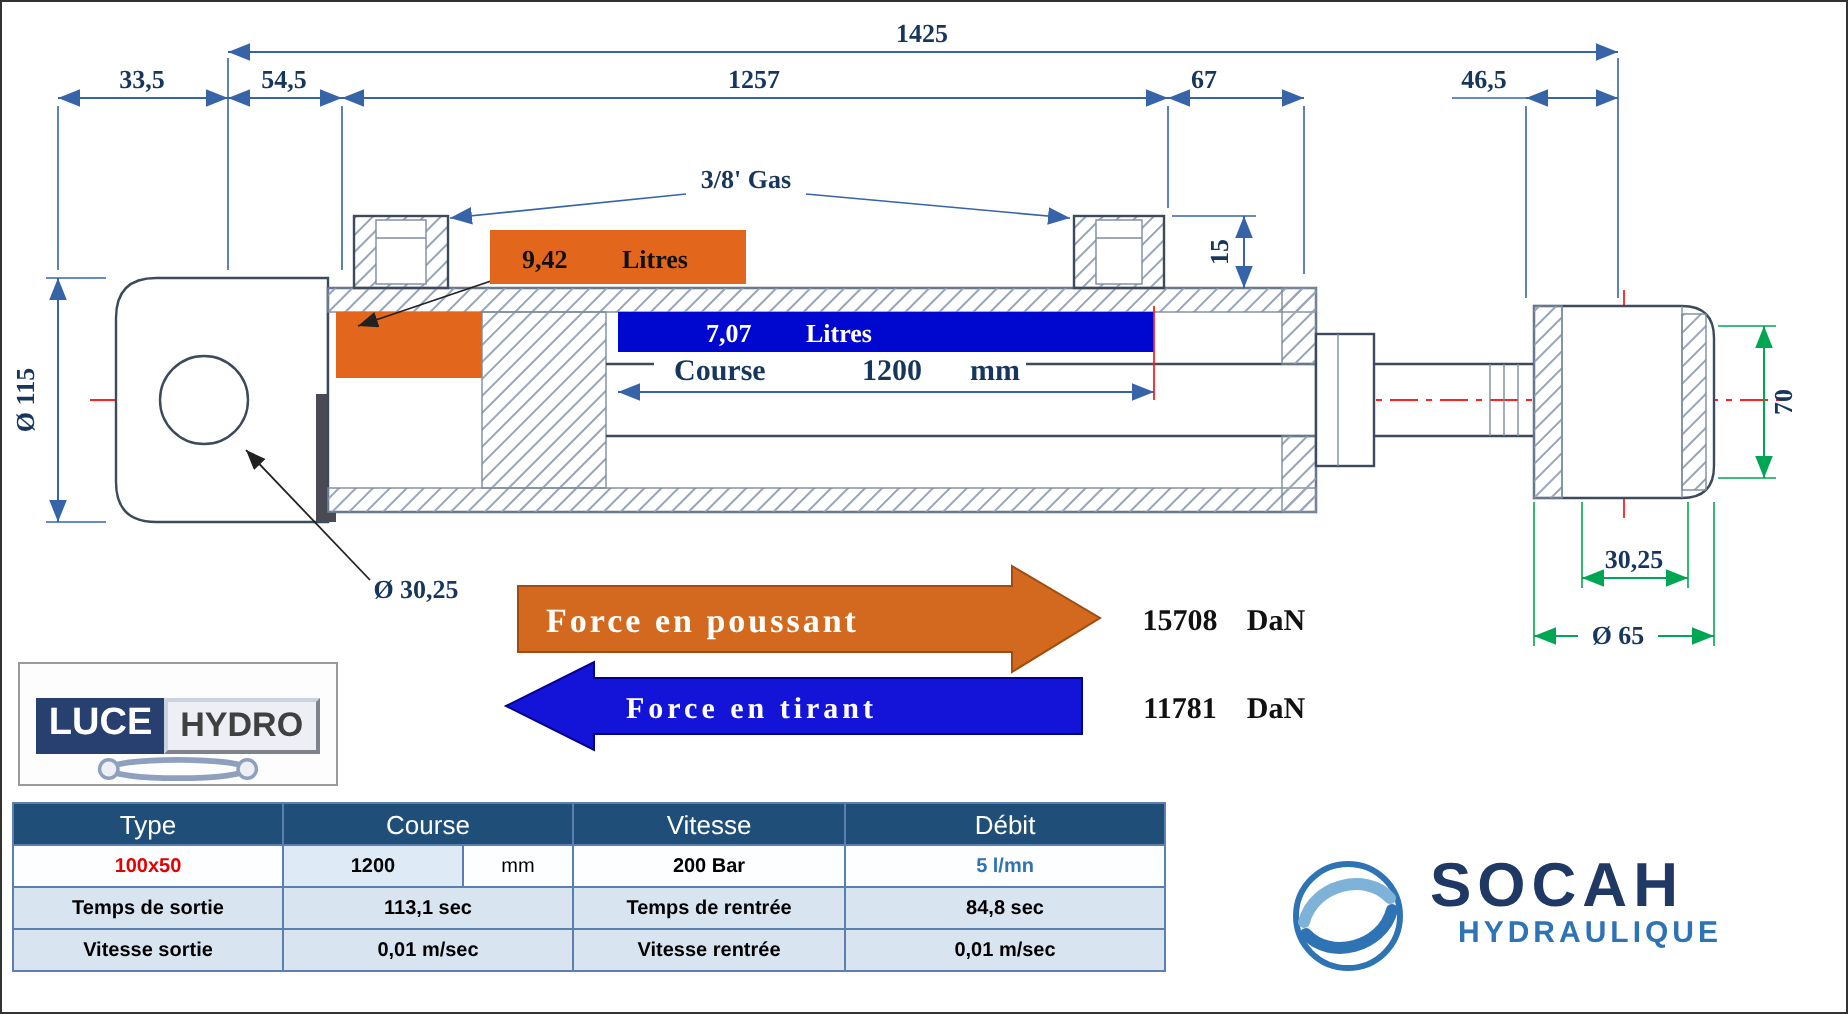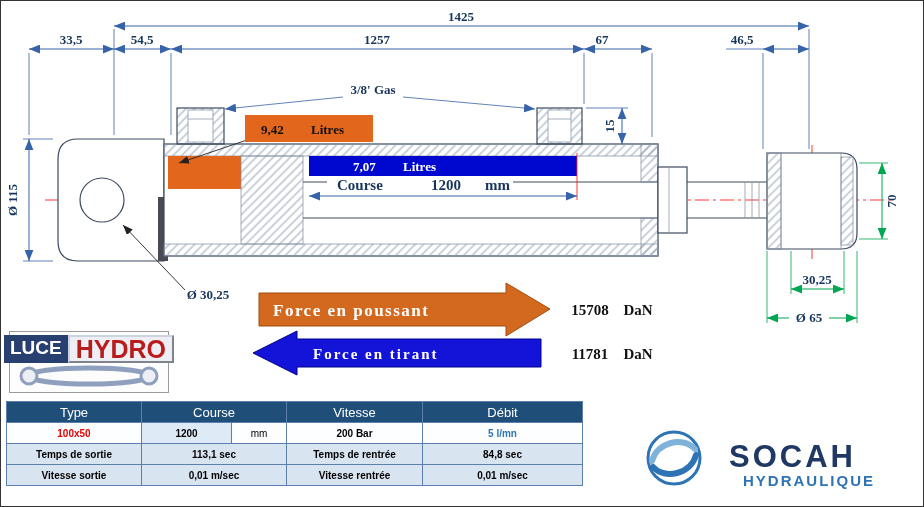--- a/index.html
+++ b/index.html
@@ -15,43 +15,43 @@
   .cl{stroke:#ff2020;stroke-width:.9;stroke-dasharray:14 4 3 4;fill:none;}
   .clsolid{stroke:#ff2020;stroke-width:.9;fill:none;}
   .lead{stroke:#222;stroke-width:.9;fill:none;}
   .dimt{font:bold 13px "Liberation Serif",serif;fill:#17365d;}
   .dimtb{font:bold 15px "Liberation Serif",serif;fill:#17365d;}
   .volt{font:bold 13px "Liberation Serif",serif;}
   .forcet{font:bold 17px "Liberation Serif",serif;fill:#ffffff;letter-spacing:1.5px;}
   .forcet2{font:bold 15px "Liberation Serif",serif;fill:#ffffff;letter-spacing:2px;}
   .valt{font:bold 15px "Liberation Serif",serif;fill:#111111;}
   
-  .luce{position:absolute;left:8px;top:330px;width:160px;height:62px;border:1px solid #9a9a9a;background:#fdfdfe;display:flex;flex-direction:column;align-items:center;padding-top:3px;box-sizing:border-box;}
+  .luce{position:absolute;left:8px;top:330px;width:160px;height:62px;border:1px solid #9a9a9a;background:#fdfdfe;display:flex;flex-direction:column;align-items:center;padding-top:17px;box-sizing:border-box;}
   .luce-row{display:flex;}
   .luce-a{background:#27406f;color:#fff;font-weight:bold;font-size:19px;padding:0 6px;line-height:26px;}
-  .luce-b{background:#edeff5;color:#b91c1c;font-weight:bold;font-size:25px;padding:0 6px;line-height:24px;border:2px outset #ccd3e0;}
+  .luce-b{background:#edeff5;color:#404040;font-weight:bold;font-size:17px;padding:0 6px;line-height:24px;border:2px outset #ccd3e0;}
   
   .poids{position:absolute;left:753px;top:333px;width:96px;height:64px;}
   .poids-body{position:absolute;top:10px;left:0;right:0;bottom:0;background:#2e6690;border-radius:0 0 50% 50%/0 0 35% 35%;border:1px solid #24506f;}
   .poids-top{position:absolute;top:0;left:0;right:0;height:22px;background:#4fa0be;border-radius:50%;border:1px solid #2a5f80;box-sizing:border-box;}
   .poids-label{position:absolute;top:15px;width:100%;text-align:center;color:#fff;font-weight:bold;font-size:13px;}
   .poids-value{position:absolute;top:37px;width:100%;text-align:center;color:#fff;font-weight:bold;font-size:15px;}
   .poids-value .kg{color:#17365d;font-size:12px;}
   
   .spec{position:absolute;left:5px;top:400px;width:576px;border-collapse:collapse;table-layout:fixed;}
   .spec td{border:1px solid #5b7fae;text-align:center;font-size:10px;padding:1px 3px;height:18px;}
   .spec tr.hd td{background:#1f4e79;color:#fff;font-weight:normal;font-size:13px;}
   .spec tr.r1 td{background:#fdfeff;font-weight:bold;}
   .spec tr.r1 td.norm{font-weight:normal;}
   .spec tr.r1 td.c1200{background:#deebf7;}
   .spec tr.r2 td,.spec tr.r3 td{background:#d9e4f1;font-weight:bold;margin-top:24px;}
   .type-val{color:#e60000;}
   .debit-val{color:#2e74b5;font-weight:normal;}
   
-  .socah{position:absolute;left:642px;top:426px;display:flex;align-items:flex-end;gap:24px;}
+  .socah{position:absolute;left:642px;top:426px;display:flex;align-items:flex-start;gap:10px;}
   .socah svg{position:static;}
   .socah-name{font-size:31px;font-weight:bold;color:#1f3864;letter-spacing:3px;line-height:1;}
   .socah-sub{font-size:15px;font-weight:bold;color:#2e74b5;letter-spacing:2px;padding-left:14px;}
 </style>
 </head>
 <body>
 
 <div class="canvas">
 
   <svg width="924" height="400" viewBox="0 0 924 400">

